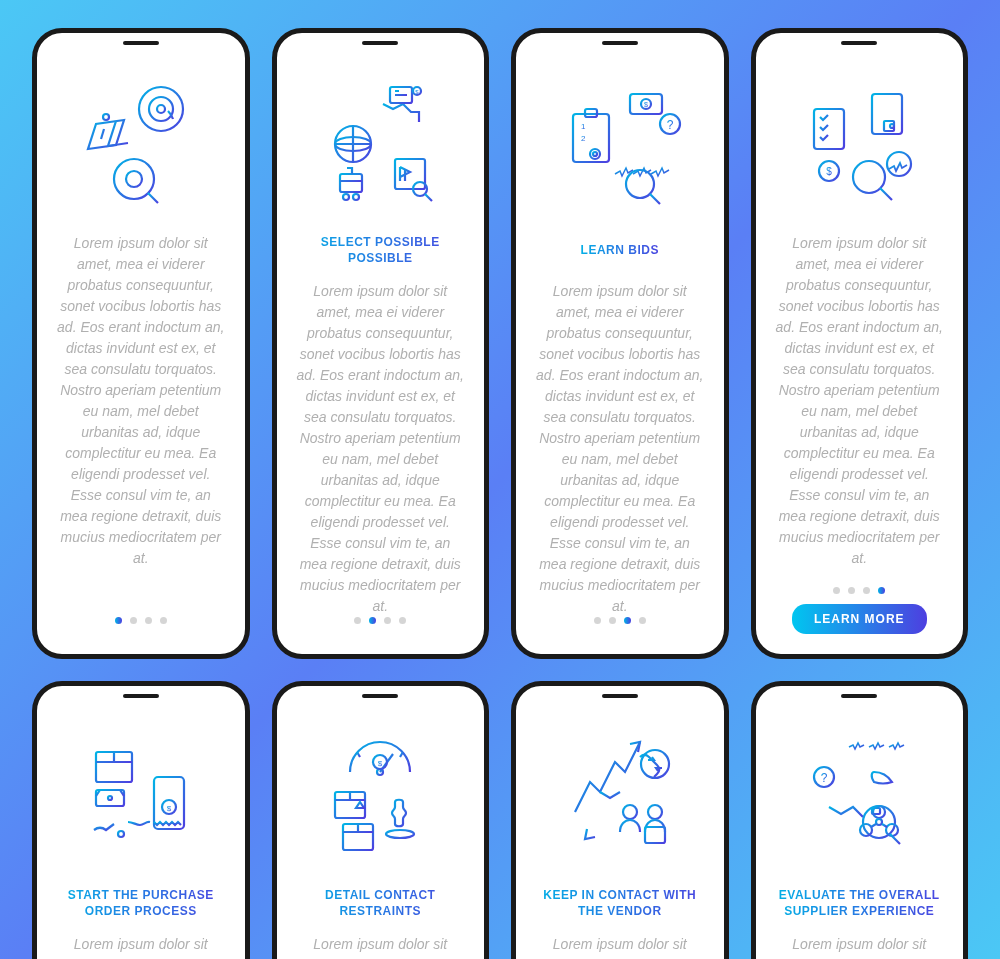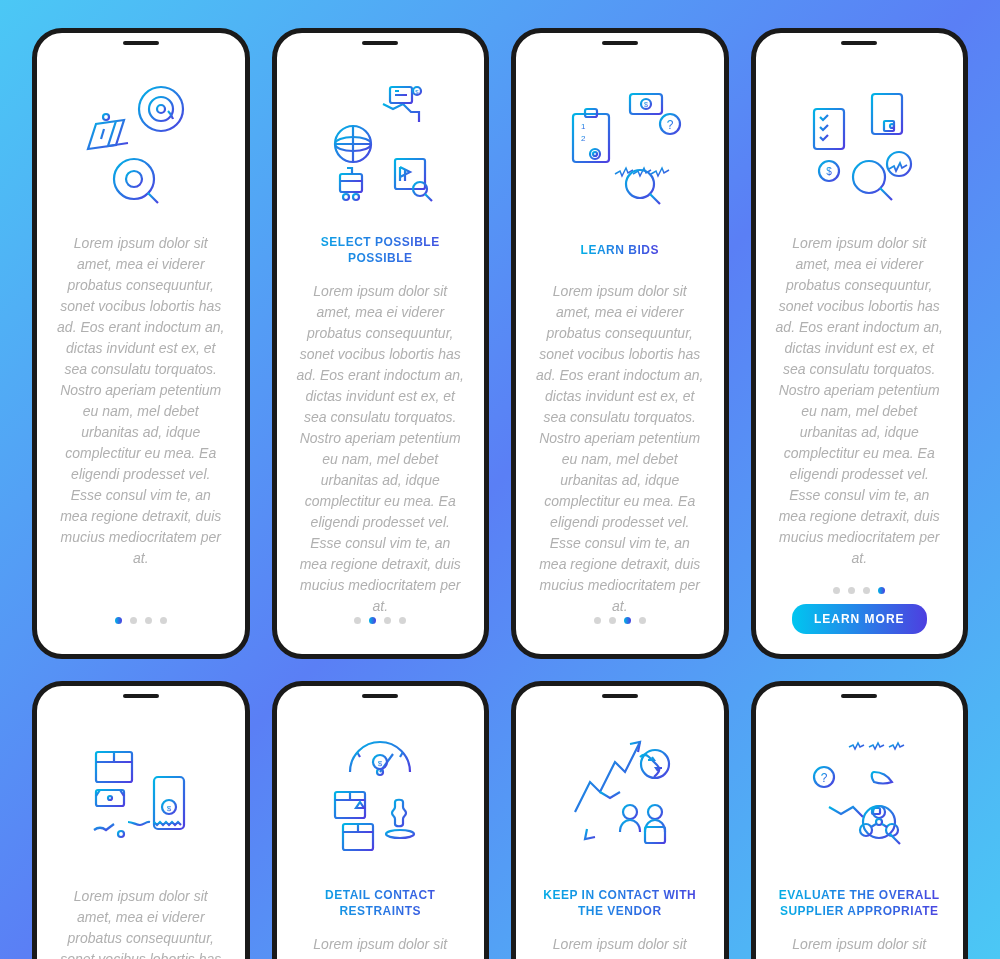--- a/index.html
+++ b/index.html
@@ -277,20 +277,21 @@
             <line x1="94" y1="72" x2="112" y2="72"></line>
             <circle cx="103" cy="85" r="7"></circle>
             <text x="103" y="89" font-size="8" text-anchor="middle" fill="url(#g4)" stroke="none">$</text>
             <path d="M88 100l3 3l3-3l3 3l3-3l3 3l3-3l3 3l3-3l3 3"></path>
             <path d="M62 100c5 0 8 3 12 3s6-4 10-3"></path>
             <path d="M28 108c4-3 8-3 12 0l8-6"></path>
             <circle cx="55" cy="112" r="3"></circle>
           </g>
         </svg>
     </div>
+    <div class="title">START THE PURCHASE ORDER PROCESS</div>
     <div class="body">Lorem ipsum dolor sit amet, mea ei viderer probatus consequuntur, sonet vocibus lobortis has ad. Eos erant indoctum an, dictas invidunt est ex, et sea consulatu torquatos. Nostro aperiam petentium eu nam, mel debet urbanitas ad, idque complectitur eu mea. Ea eligendi prodesset vel. Esse consul vim te, an mea regione detraxit, duis mucius mediocritatem per at.</div>
     <div class="dots">
       <span class="dot active"></span>
       <span class="dot"></span>
       <span class="dot"></span>
       <span class="dot"></span>
     </div>
   </div>
 
   <div class="phone">
@@ -391,21 +392,21 @@
             <circle cx="108" cy="108" r="6"></circle>
             <circle cx="95" cy="100" r="3"></circle>
             <line x1="95" y1="93" x2="95" y2="97"></line>
             <line x1="87" y1="105" x2="92" y2="102"></line>
             <line x1="103" y1="105" x2="98" y2="102"></line>
             <line x1="106" y1="112" x2="116" y2="122"></line>
             <rect x="88" y="86" width="8" height="6" rx="1"></rect>
           </g>
         </svg>
     </div>
-    <div class="title">EVALUATE THE OVERALL SUPPLIER APPROPRIATE</div>
+    <div class="title">EVALUATE THE OVERALL SUPPLIER EXPERIENCE</div>
     <div class="body">Lorem ipsum dolor sit amet, mea ei viderer probatus consequuntur, sonet vocibus lobortis has ad. Eos erant indoctum an, dictas invidunt est ex, et sea consulatu torquatos. Nostro aperiam petentium eu nam, mel debet urbanitas ad, idque complectitur eu mea. Ea eligendi prodesset vel. Esse consul vim te, an mea regione detraxit, duis mucius mediocritatem per at.</div>
     <div class="dots">
       <span class="dot"></span>
       <span class="dot"></span>
       <span class="dot"></span>
       <span class="dot active"></span>
     </div>
     <button class="learn-btn">LEARN MORE</button>
   </div>
 

